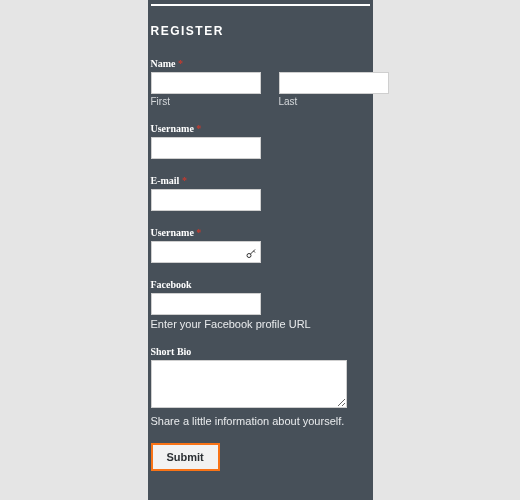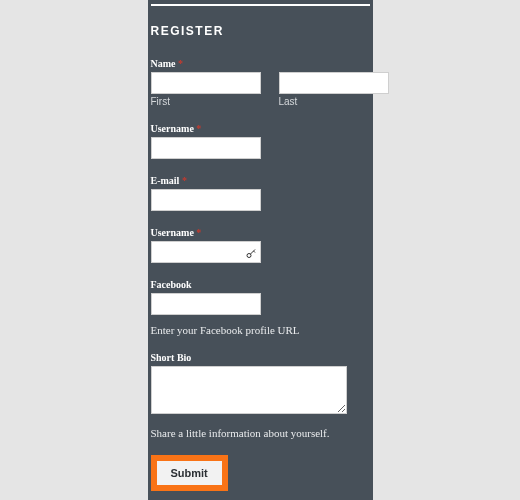--- a/index.html
+++ b/index.html
@@ -57,24 +57,24 @@
   .name-col input {
     width: 52px;
   }
   .sub {
     font-family: Arial, Helvetica, sans-serif;
     font-size: 10px;
     color: #d5d8db;
     margin-top: 2px;
   }
   .help {
-    font-family: Liberation Serif, serif;
+    font-family: Liberation Sans, sans-serif;
     font-size: 11px;
     color: #e9ebed;
-    margin-top: 9px;
+    margin-top: 3px;
   }
   input[type=text], input[type=password], input[type=email], textarea {
     background: #fff;
     border: 1px solid #cfcfcf;
     padding: 4px 5px;
     font-family: Arial, sans-serif;
     font-size: 12px;
     width: 110px;
     height: 22px;
   }
@@ -98,21 +98,21 @@
     width: 196px;
     height: 48px;
     resize: both;
   }
   .submit {
     font-family: Arial, Helvetica, sans-serif;
     font-size: 11px;
     font-weight: bold;
     color: #2b2f33;
     background: #f2f2f2;
-    border: 6px solid #f97316;
+    border: 2px solid #f97316;
     padding: 6px 14px;
     cursor: pointer;
   }
 </style>
 </head>
 <body>
 
 <div class="panel">
   <div class="inner">
     <div class="divider"></div>

